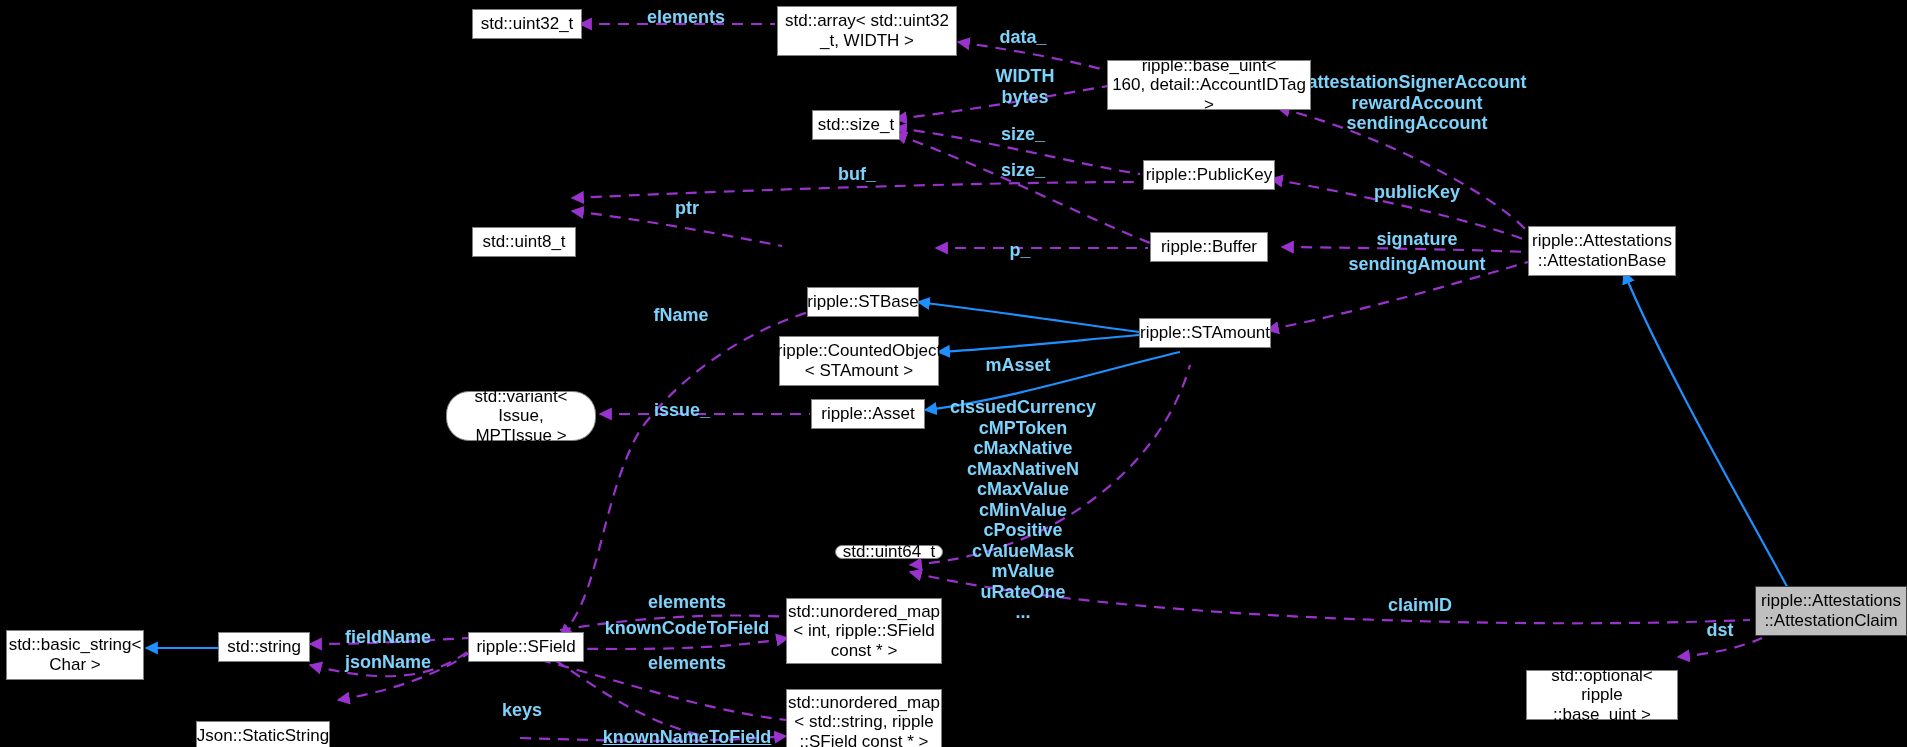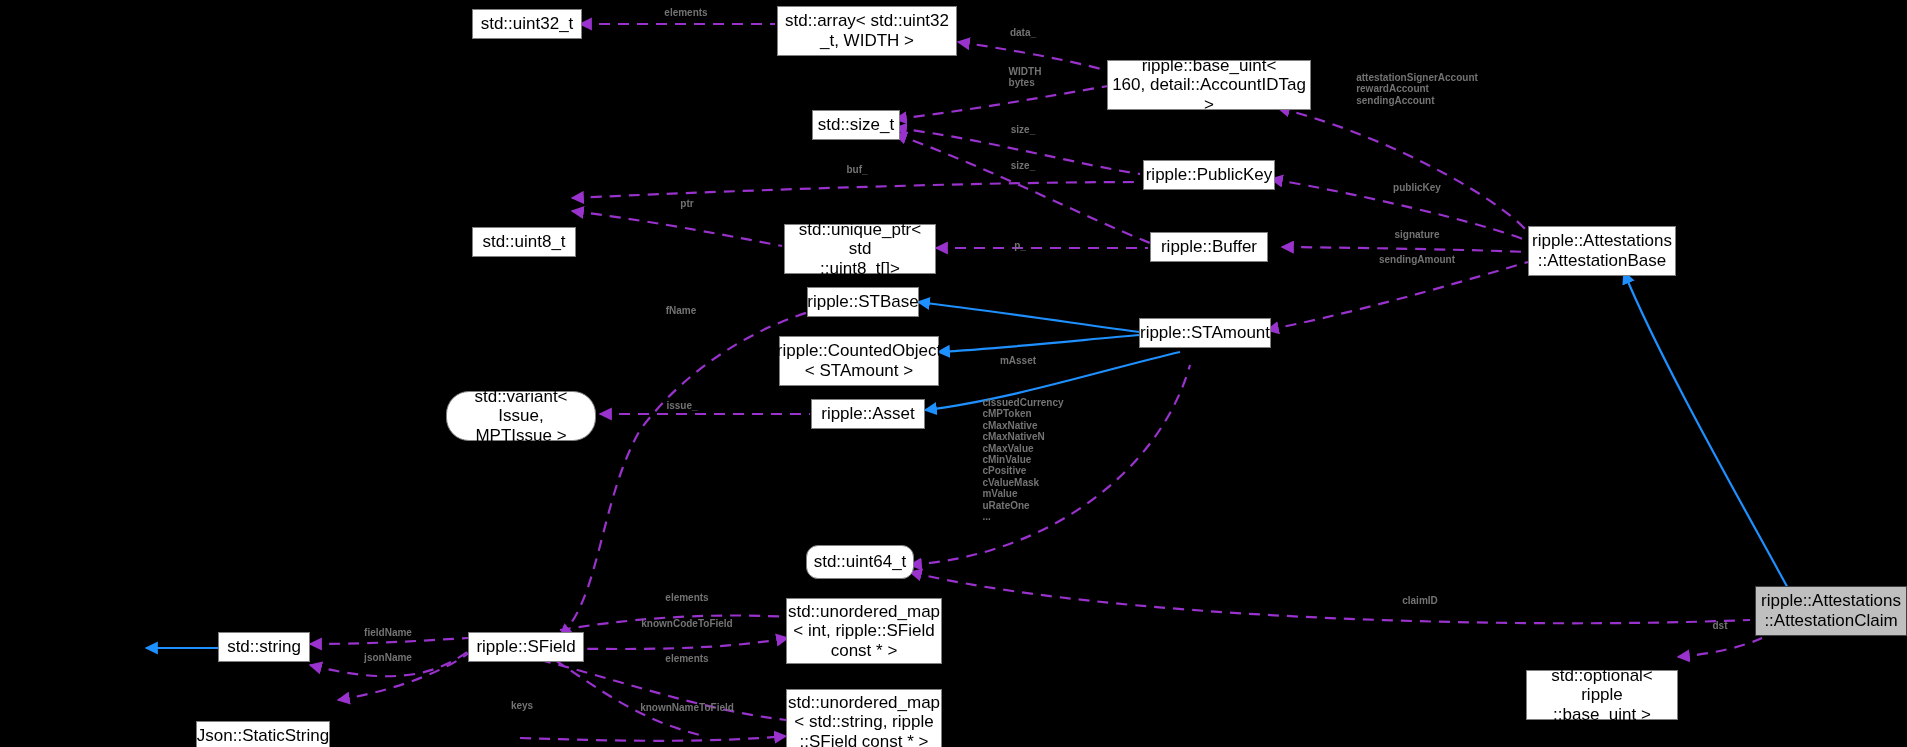--- a/index.html
+++ b/index.html
@@ -36,25 +36,25 @@
     white-space: pre-line;
     padding: 1px 4px;
     z-index: 5;
   }
   .node.current {
     background: #bfbfbf;
     border: 1px solid #404040;
   }
   .edge-label {
     position: absolute;
-    color: #737373;
-    font-size: 10px;
+    color: #7dd3fc;
+    font-size: 18px;
     font-weight: bold;
     line-height: 1.14;
-    text-align: left;
+    text-align: center;
     white-space: pre-line;
     z-index: 4;
     transform: translateX(-50%);
   }
   .edge-path {
     fill: none;
     stroke: #9a32cd;
     stroke-width: 2.2;
     stroke-dasharray: 11,8;
   }
@@ -162,24 +162,20 @@
   </div>
 
   <div class="node" style="left:1143px; top:160px; width:132px; height:30px;">
     <span>ripple::PublicKey</span>
   </div>
 
   <div class="node" style="left:472px; top:186px; width:104px; height:30px;margin-top:41px;">
     <span>std::uint8_t</span>
   </div>
 
-  <div class="node" style="left:784px; top:224px; width:152px; height:50px;">
-    <span>std::unique_ptr&lt; std
-::uint8_t[]&gt;</span>
-  </div>
 
   <div class="node" style="left:1150px; top:232px; width:118px; height:30px;">
     <span>ripple::Buffer</span>
   </div>
 
   <div class="node" style="left:1528px; top:226px; width:148px; height:50px;">
     <span>ripple::Attestations
 ::AttestationBase</span>
   </div>
 
@@ -198,24 +194,28 @@
 
   <div class="node" style="left:446px; top:391px; width:150px; height:50px;border-radius:23px;">
     <span>std::variant&lt; Issue,
 MPTIssue &gt;</span>
   </div>
 
   <div class="node" style="left:811px; top:399px; width:114px; height:30px;">
     <span>ripple::Asset</span>
   </div>
 
-  <div class="node" style="left:806px; top:545px; width:108px; height:34px;border-radius:12px;">
+  <div class="node" style="left:835px; top:545px; width:108px; height:14px;border-radius:12px;">
     <span>std::uint64_t</span>
   </div>
 
+  <div class="node" style="left:6px; top:630px; width:138px; height:50px;">
+    <span>std::basic_string&lt;
+Char &gt;</span>
+  </div>
 
   <div class="node" style="left:218px; top:632px; width:92px; height:30px;">
     <span>std::string</span>
   </div>
 
   <div class="node" style="left:196px; top:681px; width:134px; height:30px;margin-top:40px;">
     <span>Json::StaticString</span>
   </div>
 
   <div class="node" style="left:468px; top:632px; width:116px; height:30px;">
@@ -292,21 +292,21 @@
   <div class="edge-label" style="left:388px; top:627px;"><span>fieldName</span></div>
 
   <div class="edge-label" style="left:388px; top:652px;"><span>jsonName</span></div>
 
   <div class="edge-label" style="left:687px; top:592px;"><span>elements</span></div>
 
   <div class="edge-label" style="left:687px; top:618px;"><span>knownCodeToField</span></div>
 
   <div class="edge-label" style="left:687px; top:653px;"><span>elements</span></div>
 
-  <div class="edge-label" style="left:687px; top:702px;"><span>knownNameToField</span></div>
+  <div class="edge-label" style="left:687px; top:727px;text-decoration:underline;"><span>knownNameToField</span></div>
 
   <div class="edge-label" style="left:522px; top:700px;"><span>keys</span></div>
 
   <div class="edge-label" style="left:1420px; top:595px;"><span>claimID</span></div>
 
   <div class="edge-label" style="left:1720px; top:620px;"><span>dst</span></div>
 
 </div>
 
 </body></html>

